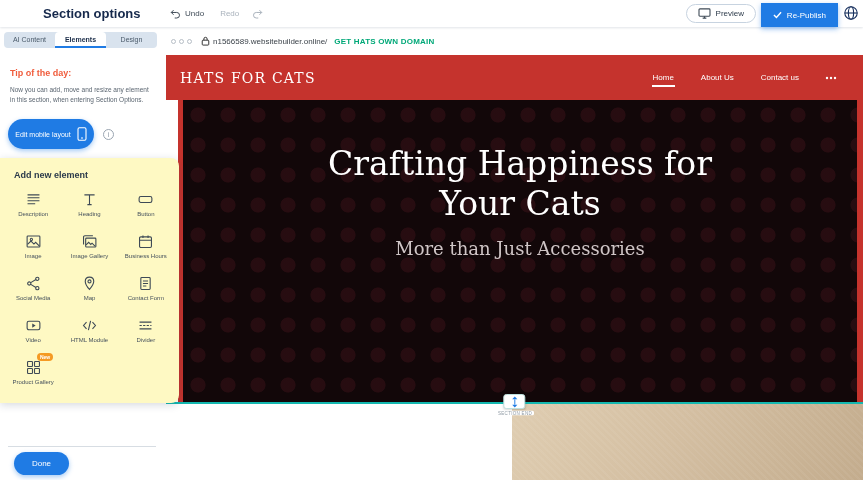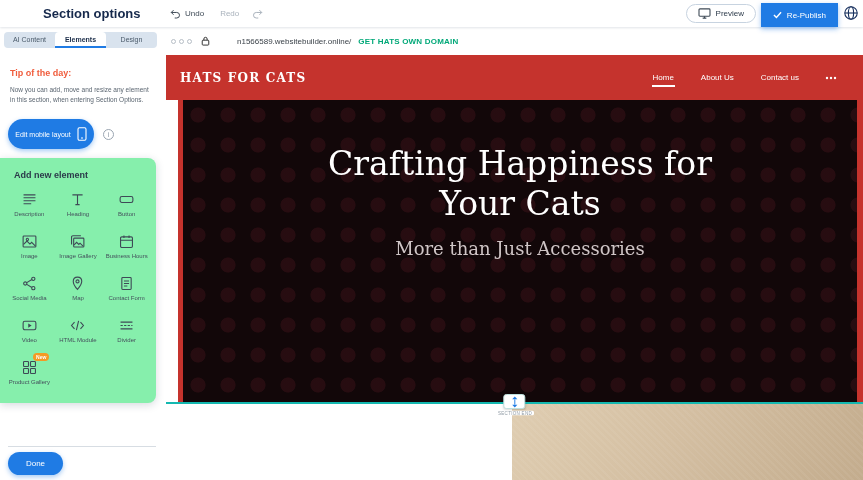--- a/index.html
+++ b/index.html
@@ -35,48 +35,48 @@
   .tab.active { background:#fff; color:#1c2e4a; font-weight:bold; border-bottom:2px solid #1f7be4; border-radius:4px 4px 0 0; }
   .tip-title { position:absolute; top:41px; left:10px; font-size:9px; font-weight:bold; color:#f05c3c; }
   .tip-body { position:absolute; top:58px; left:10px; right:16px; font-size:6.5px; line-height:1.55; color:#5a6570; }
   .mobile-row { position:absolute; top:92px; left:8px; display:flex; align-items:center; gap:9px; }
   .edit-mobile { width:86px; height:30px; background:#1f7be4; border:none; border-radius:16px; color:#fff;
                  font-size:7px; display:flex; align-items:center; justify-content:center; gap:6px;
                  cursor:pointer; box-shadow:0 2px 5px rgba(31,123,228,.4); }
   .edit-mobile svg { width:10px; height:14px; stroke:#fff; fill:none; stroke-width:1.1; }
   .info-circle { width:11px; height:11px; border:1px solid #9aa5b1; border-radius:50%; color:#8a95a1;
                  font-size:7px; display:flex; align-items:center; justify-content:center; cursor:pointer; background:#fff; }
-  .panel { position:absolute; top:131px; left:0; width:156px; background:#86efac; border-radius:0 8px 8px 0;
+  .panel { position:absolute; top:131px; left:0; width:179px; background:#fef9c3; border-radius:0 8px 8px 0;
            box-shadow:0 2px 8px rgba(30,50,80,.18); padding:10px 0 12px; }
   .panel-title { font-size:9px; font-weight:600; color:#2b3a4a; margin:2px 0 10px 14px; }
   .grid { display:grid; grid-template-columns:repeat(3,1fr); row-gap:9px; padding:0 5px; }
   .el { display:flex; flex-direction:column; align-items:center; gap:3px; cursor:pointer; height:33px; }
   .el .icon-wrap { position:relative; width:18px; height:18px; display:flex; align-items:center; justify-content:center; }
   .el svg { width:17px; height:17px; stroke:#3e4a56; fill:none; stroke-width:1.3; }
   .el-label { font-size:6px; color:#44505c; text-align:center; line-height:1.25; max-width:44px; }
   .new-badge { position:absolute; top:-5px; right:-11px; background:#f59a23; color:#fff; font-size:5px;
                font-weight:bold; padding:1px 3px; border-radius:6px; }
   .sidebar-divider { position:absolute; top:419px; left:8px; right:10px; height:1px; background:#d7dde3; }
-  .done-btn { position:absolute; top:425px; left:8px; width:55px; height:23px; background:#1f7be4; border:none;
+  .done-btn { position:absolute; top:425px; left:14px; width:55px; height:23px; background:#1f7be4; border:none;
               border-radius:12px; color:#fff; font-size:8px; display:flex; align-items:center; justify-content:center;
               cursor:pointer; box-shadow:0 2px 5px rgba(31,123,228,.4); }
 
   
   .main { position:absolute; left:166px; top:27px; right:0; bottom:0; background:#fff; }
   .browserbar { position:absolute; top:0; left:0; right:0; height:28px; display:flex; align-items:center; padding-left:5px; background:#fff; }
   .dot { width:5px; height:5px; border:1px solid #b6bec6; border-radius:50%; margin-right:3px; }
   .lock-icon { margin:0 3px 0 6px; }
   .lock-icon svg { width:9px; height:10px; stroke:#333; fill:none; stroke-width:1.2; }
-  .url-text { font-size:8px; color:#3c434a;margin-left:24px; }
+  .url-text { font-size:8px; color:#3c434a; }
   .domain-cta { font-size:8px; font-weight:bold; color:#00a878; margin-left:7px; letter-spacing:.2px; cursor:pointer; }
 
   .site { position:absolute; top:28px; left:0; right:0; bottom:0; overflow:hidden; }
   .site-header { position:absolute; top:0; left:0; right:0; height:45px; background:#c5332d;
                  display:flex; align-items:center; padding:0 26px 0 14px; }
-  .logo { color:#fff; font-size:12px; font-weight:bold; letter-spacing:1.2px; font-family:"DejaVu Serif", serif; }
+  .logo { color:#fff; font-size:14px; font-weight:normal; letter-spacing:1.2px; font-family:"DejaVu Serif", serif; }
   .nav { margin-left:auto; display:flex; align-items:center; gap:25px; }
   .nav-item { color:#fff; font-size:8px; padding:4px 1px 3px; cursor:pointer; border-bottom:2px solid transparent; }
   .nav-item.active { border-bottom:2px solid #fff; }
   .nav-more { cursor:pointer; display:flex; align-items:center; }
   .nav-more svg { width:12px; height:4px; fill:#fff; }
 
   .hero-wrap { position:absolute; top:45px; left:0; right:0; height:354px; background:#c5332d; padding:0 6px 0 5px;margin-left:12px; }
   .hero { position:relative; width:100%; height:100%; background-color:#120709;
           background-image:radial-gradient(rgba(150,40,55,.16) 34%, transparent 37%);
           background-size:30px 30px; overflow:hidden; }

